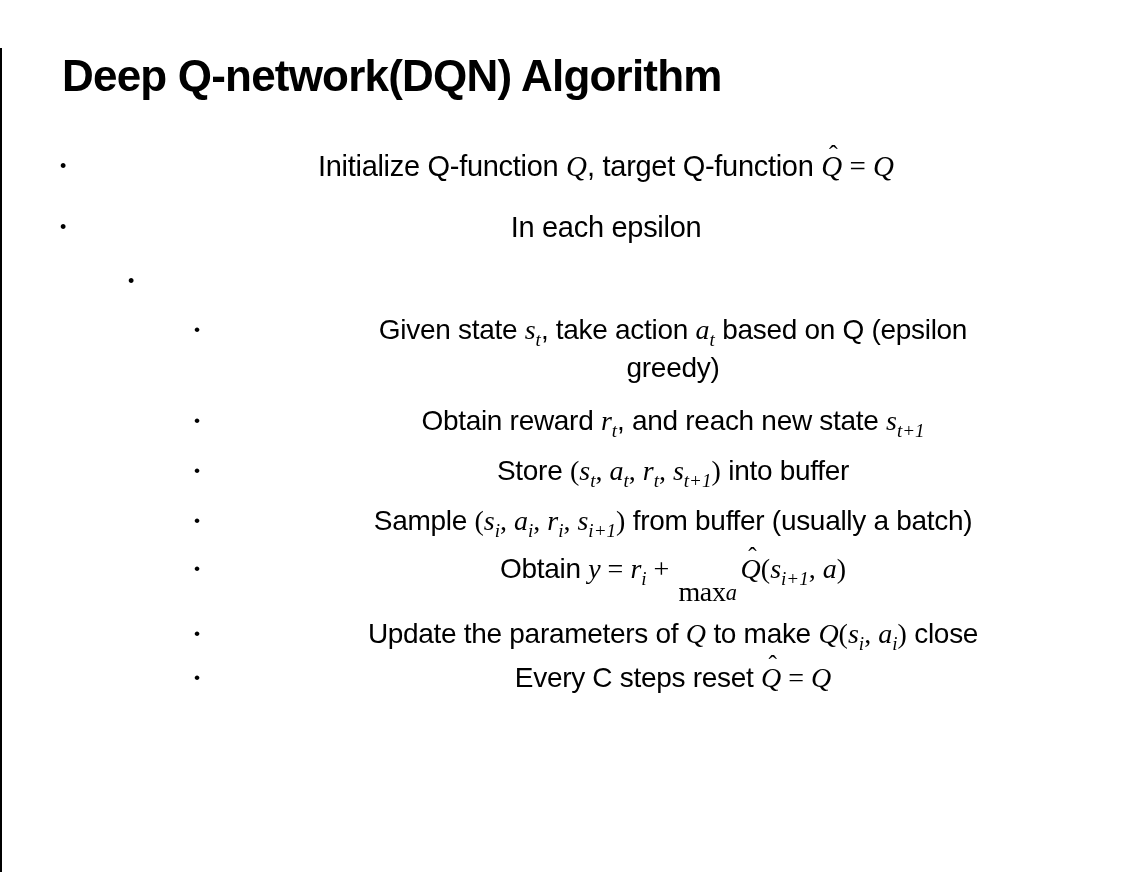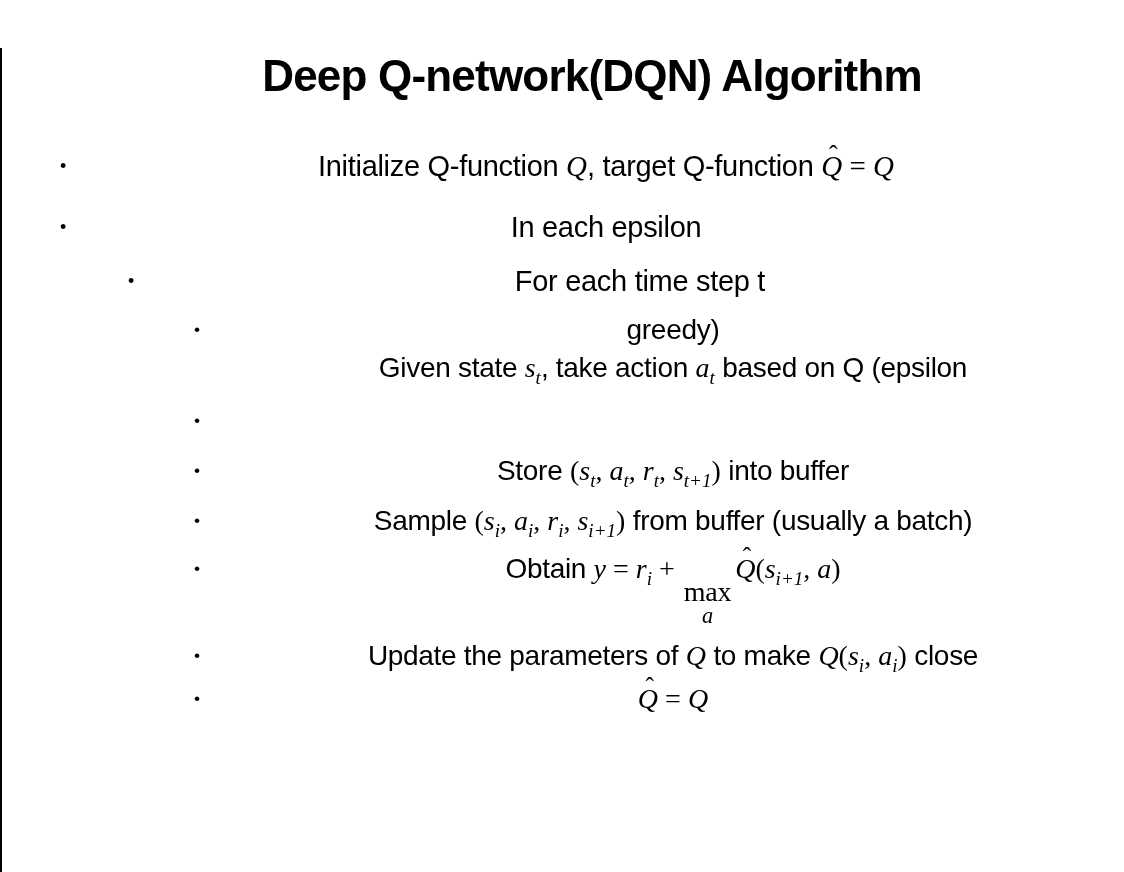--- a/index.html
+++ b/index.html
@@ -17,21 +17,20 @@
     border-bottom: 2px solid #000000;
     background: #ffffff;
     box-sizing: border-box;
   }
   .slide-title {
     margin: 48px 0 0 60px;
     font-size: 44px;
     font-weight: 700;
     letter-spacing: -0.8px;
     line-height: 1.25;
-    text-align: center;
   }
   .bullet-list { margin-top: 44px; }
   .bullet {
     display: flex;
     align-items: flex-start;
     letter-spacing: -0.3px;
   }
   .bullet.level1 { padding-left: 58px;  font-size: 29px; }
   .bullet.level2 { padding-left: 126px; font-size: 29px; }
   .bullet.level3 { padding-left: 192px; font-size: 28px; }
@@ -72,21 +71,21 @@
   .hat-accent {
     position: absolute;
     top: -0.40em;
     left: 50%;
     transform: translateX(-30%);
     font-size: 0.9em;
     font-style: normal;
   }
   .maxop {
     display: inline-flex;
-    flex-direction: column;
+    flex-direction: row;
     align-items: center;
     line-height: 0.95;
     vertical-align: -0.82em;
     margin: 0 4px 0 2px;
     font-family: "Liberation Serif", "DejaVu Serif", serif;
   }
   .maxop .op { font-style: normal; }
   .maxop .under { font-style: italic; font-size: 0.8em; }
 </style>
 </head>
@@ -102,33 +101,33 @@
         </div>
       </div>
       <div class="bullet level1">
         <span class="marker">•</span>
         <div class="content">
           <div class="line"><span class="seg-t">In each epsilon</span></div>
         </div>
       </div>
       <div class="bullet level2">
         <span class="marker">•</span>
+      </div>
+      <div class="bullet level3">
+        <span class="marker">•</span>
         <div class="content">
-          <div class="line"><span class="seg-t">For each time step t</span></div>
+          <div class="line"><span class="seg-t">Given state </span><span class="seg-m">s<sub class="seg-sub">t</sub></span><span class="seg-t">, take action </span><span class="seg-m">a<sub class="seg-sub">t</sub></span><span class="seg-t"> based on Q (epsilon</span></div>
+          <div class="line"><span class="seg-t">greedy)</span></div>
         </div>
       </div>
       <div class="bullet level3">
         <span class="marker">•</span>
         <div class="content">
-          <div class="line"><span class="seg-t">greedy)</span></div>
-          <div class="line"><span class="seg-t">Given state </span><span class="seg-m">s<sub class="seg-sub">t</sub></span><span class="seg-t">, take action </span><span class="seg-m">a<sub class="seg-sub">t</sub></span><span class="seg-t"> based on Q (epsilon</span></div>
+          <div class="line"><span class="seg-t">Obtain reward </span><span class="seg-m">r<sub class="seg-sub">t</sub></span><span class="seg-t">, and reach new state </span><span class="seg-m">s<sub class="seg-sub">t+1</sub></span></div>
         </div>
-      </div>
-      <div class="bullet level3">
-        <span class="marker">•</span>
       </div>
       <div class="bullet level3">
         <span class="marker">•</span>
         <div class="content">
           <div class="line"><span class="seg-t">Store </span><span class="seg-mr">(</span><span class="seg-m">s<sub class="seg-sub">t</sub></span><span class="seg-mr">, </span><span class="seg-m">a<sub class="seg-sub">t</sub></span><span class="seg-mr">, </span><span class="seg-m">r<sub class="seg-sub">t</sub></span><span class="seg-mr">, </span><span class="seg-m">s<sub class="seg-sub">t+1</sub></span><span class="seg-mr">)</span><span class="seg-t"> into buffer</span></div>
         </div>
       </div>
       <div class="bullet level3">
         <span class="marker">•</span>
         <div class="content">
@@ -146,17 +145,17 @@
       </div>
       <div class="bullet level3">
         <span class="marker">•</span>
         <div class="content">
           <div class="line"><span class="seg-t">Update the parameters of </span><span class="seg-m">Q</span><span class="seg-t"> to make </span><span class="seg-m">Q</span><span class="seg-mr">(</span><span class="seg-m">s<sub class="seg-sub">i</sub></span><span class="seg-mr">, </span><span class="seg-m">a<sub class="seg-sub">i</sub></span><span class="seg-mr">)</span><span class="seg-t"> close</span></div>
         </div>
       </div>
       <div class="bullet level3">
         <span class="marker">•</span>
         <div class="content">
-          <div class="line"><span class="seg-m hatwrap"><span class="hat-accent">ˆ</span><span>Q</span></span><span class="seg-mr"> = </span><span class="seg-m">Q</span></div>
+          <div class="line"><span class="seg-t">Every C steps reset </span><span class="seg-m hatwrap"><span class="hat-accent">ˆ</span><span>Q</span></span><span class="seg-mr"> = </span><span class="seg-m">Q</span></div>
         </div>
       </div>
     </div>
 </div>
 
 </body></html>

